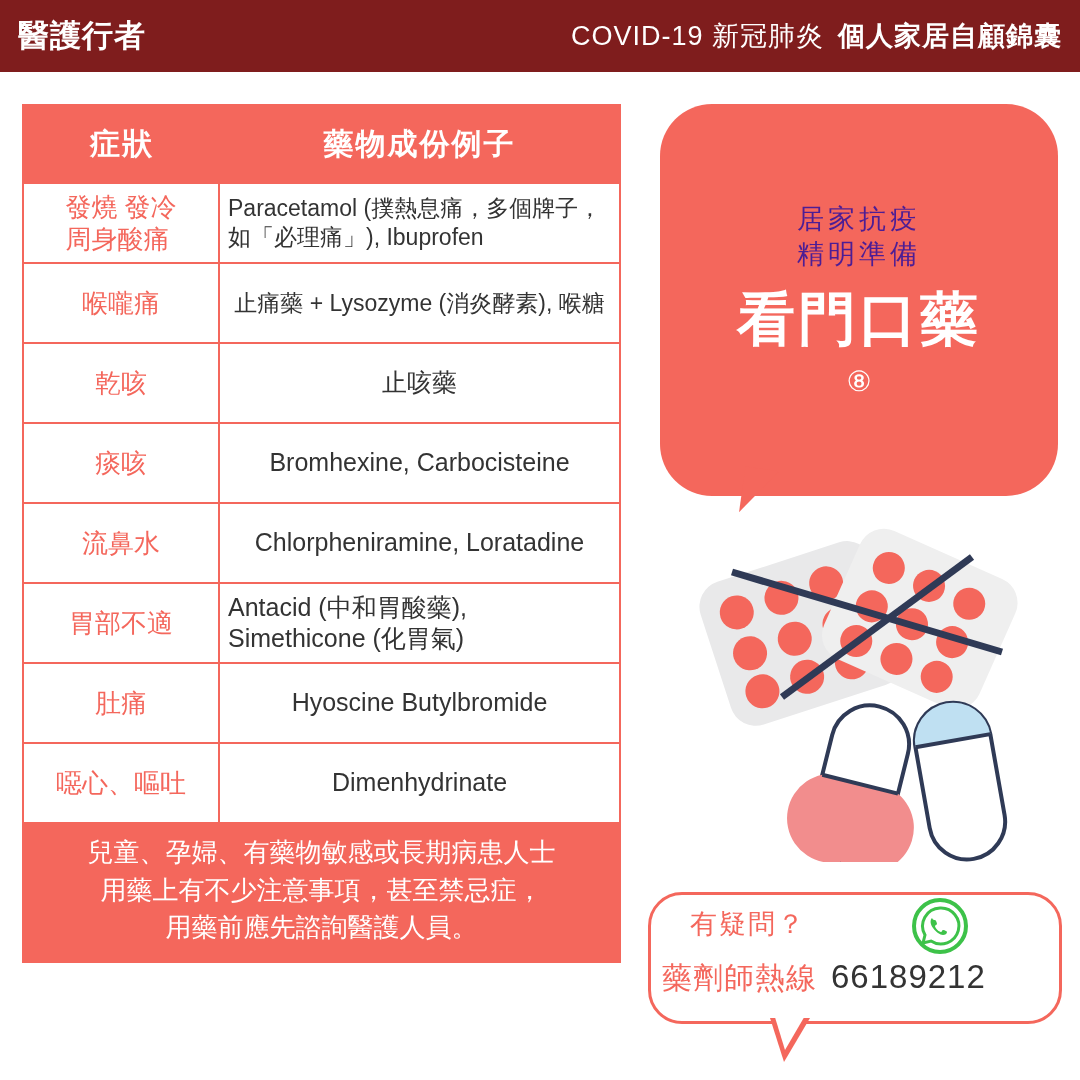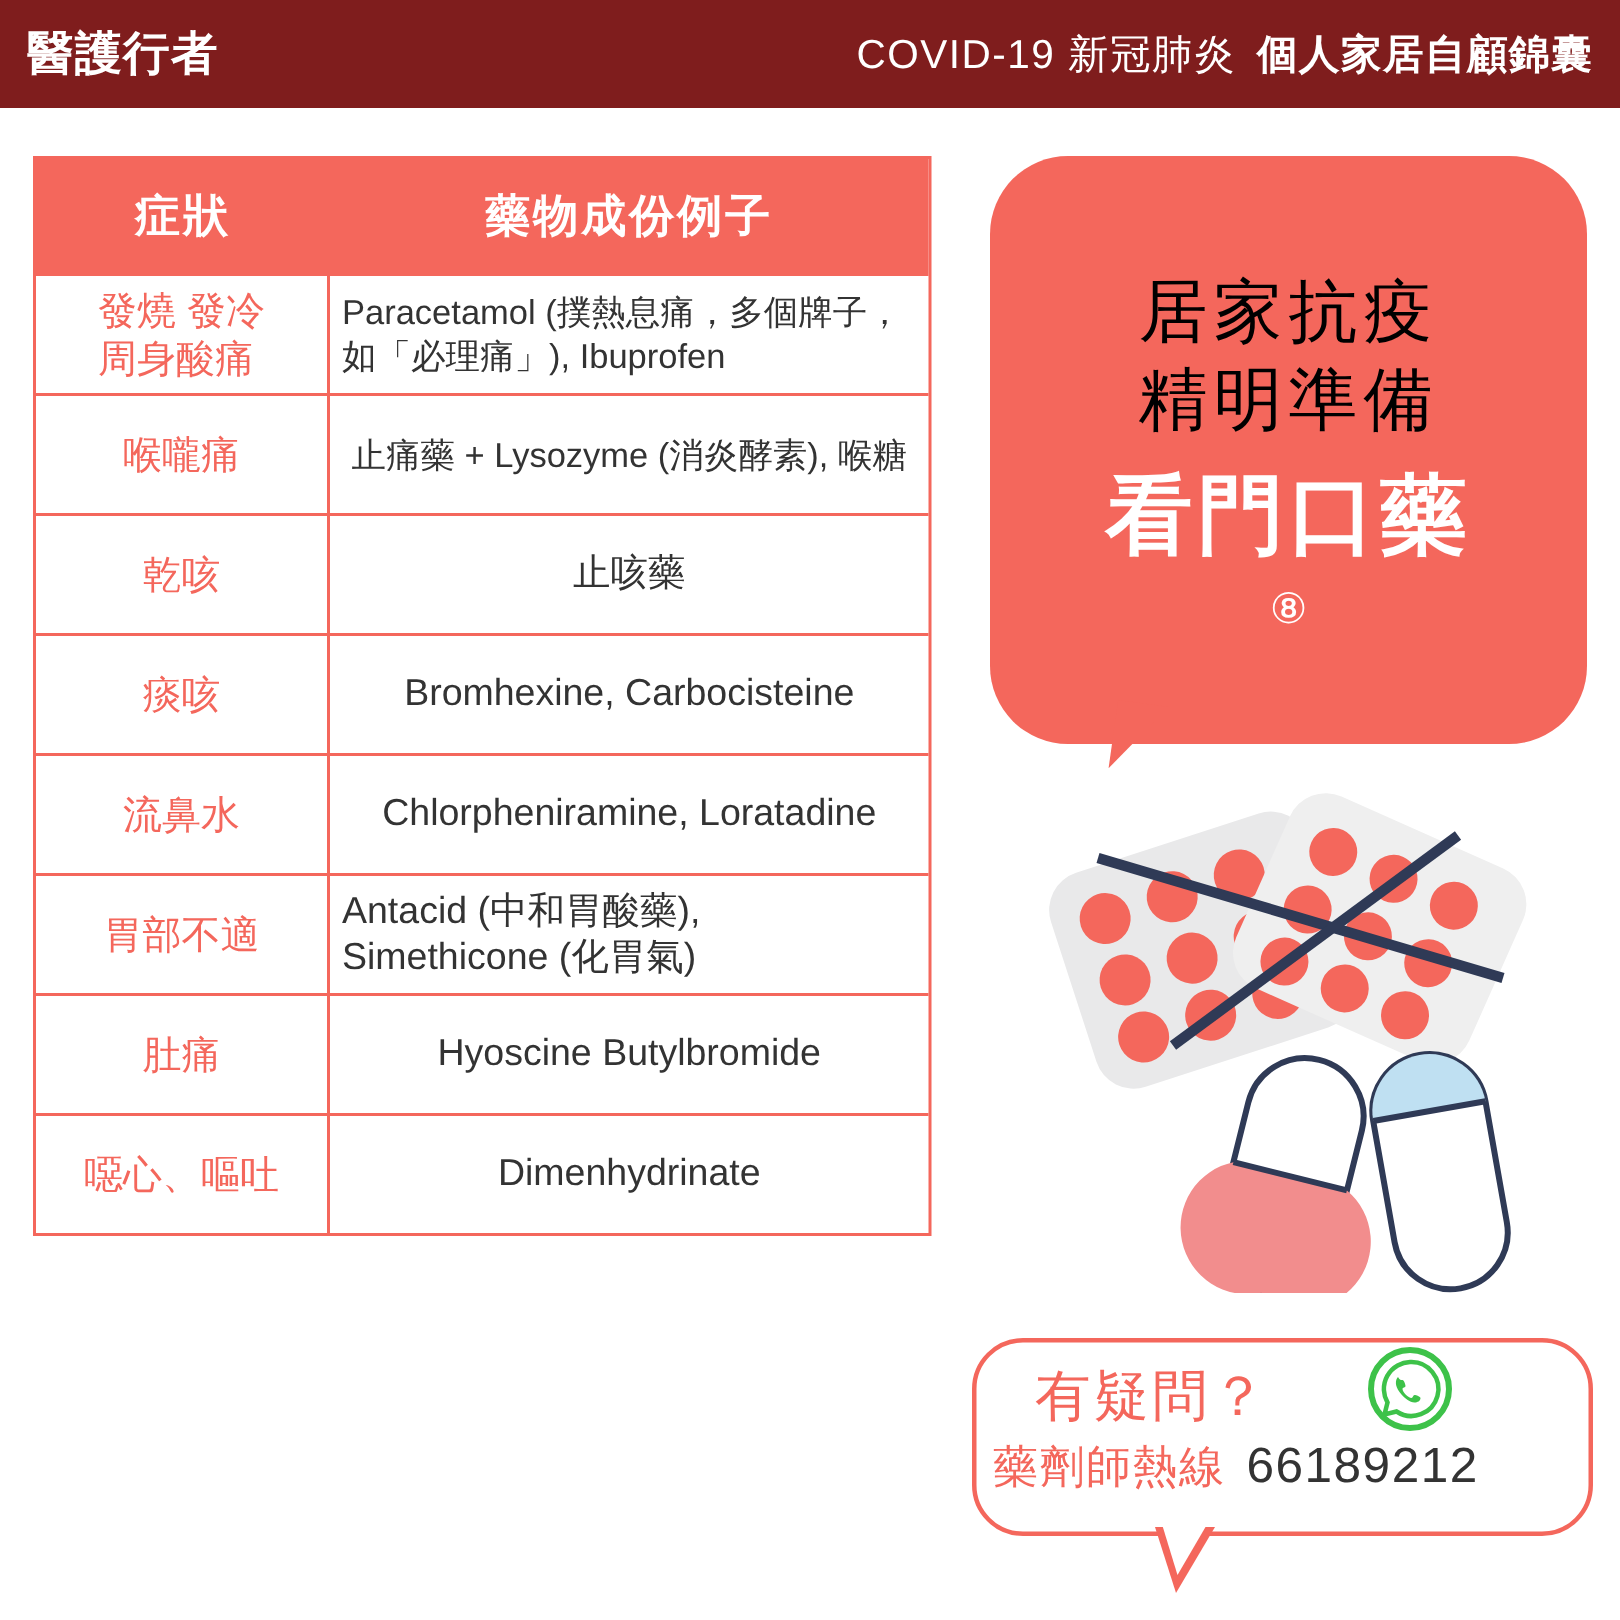--- a/index.html
+++ b/index.html
@@ -134,22 +134,22 @@
     position: absolute;
     left: 742px;
     top: 470px;
     width: 0; height: 0;
     border-left: 34px solid #f4675c;
     border-right: 18px solid transparent;
     border-bottom: 46px solid transparent;
     transform: rotate(8deg);
   }
   .bubble-l1 {
-    font-size: 46px;
-    color: #000000;
+    font-size: 27px;
+    color: #4c1d95;
     letter-spacing: 4px;
     line-height: 1.28;
     text-align: center;
   }
   .bubble-big {
     font-size: 58px;
     font-weight: bold;
     letter-spacing: 3px;
     margin-top: 10px;
   }
@@ -194,21 +194,21 @@
     top: 1014px;
     width: 0; height: 0;
     border-left: 11px solid transparent;
     border-right: 21px solid transparent;
     border-top: 36px solid #ffffff;
   }
   .q-line1 {
     position: absolute;
     left: 690px;
     top: 906px;
-    font-size: 37px;
+    font-size: 27px;
     color: #f4675c;
     letter-spacing: 2px;
   }
   .wa {
     position: absolute;
     left: 912px;
     top: 898px;
     width: 56px; height: 56px;
   }
   .q-line2 {
@@ -274,20 +274,21 @@
   </div>
   <div class="trow">
     <div class="td sym">肚痛</div>
     <div class="td med">Hyoscine Butylbromide</div>
   </div>
   <div class="trow">
     <div class="td sym">噁心、嘔吐</div>
     <div class="td med">Dimenhydrinate</div>
   </div>
 
+  <div class="footnote">兒童、孕婦、有藥物敏感或長期病患人士<br>用藥上有不少注意事項，甚至禁忌症，<br>用藥前應先諮詢醫護人員。</div>
 </div>
 
 <div class="bubble">
   <div class="bubble-l1">居家抗疫</div>
   <div class="bubble-l1">精明準備</div>
   <div class="bubble-big">看門口藥</div>
   <div class="bubble-num">⑧</div>
 </div>
 <div class="bubble-tail"></div>
 

